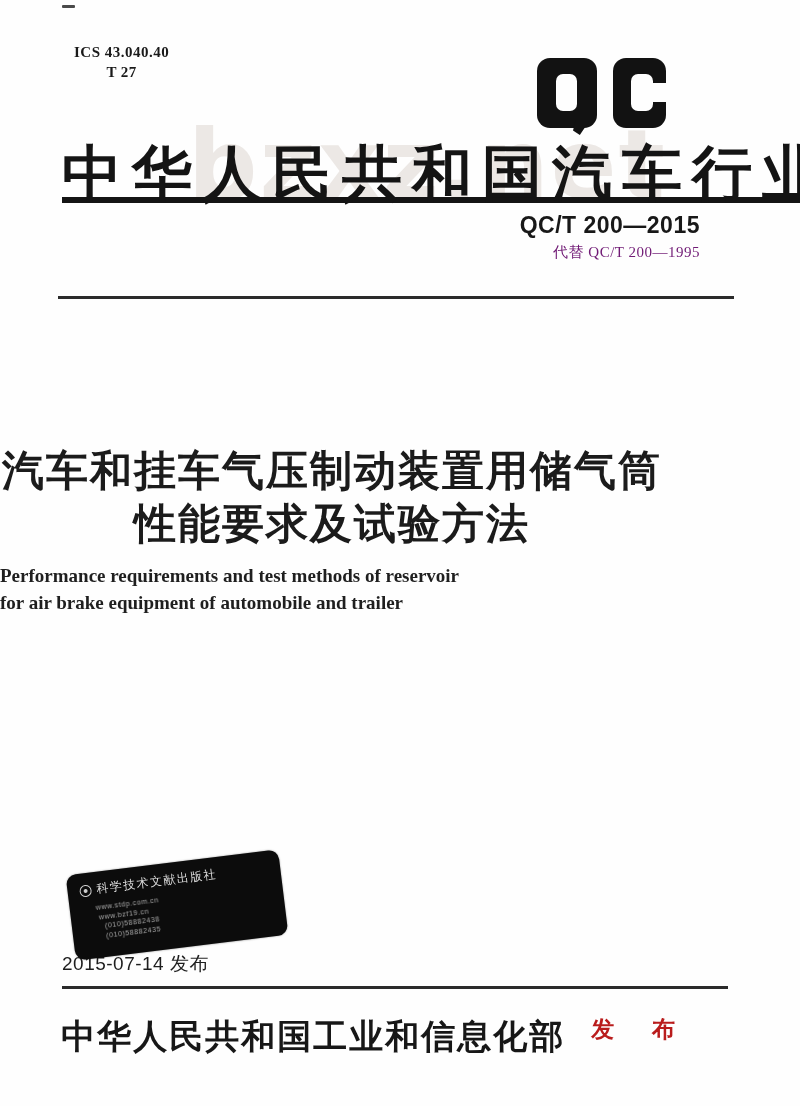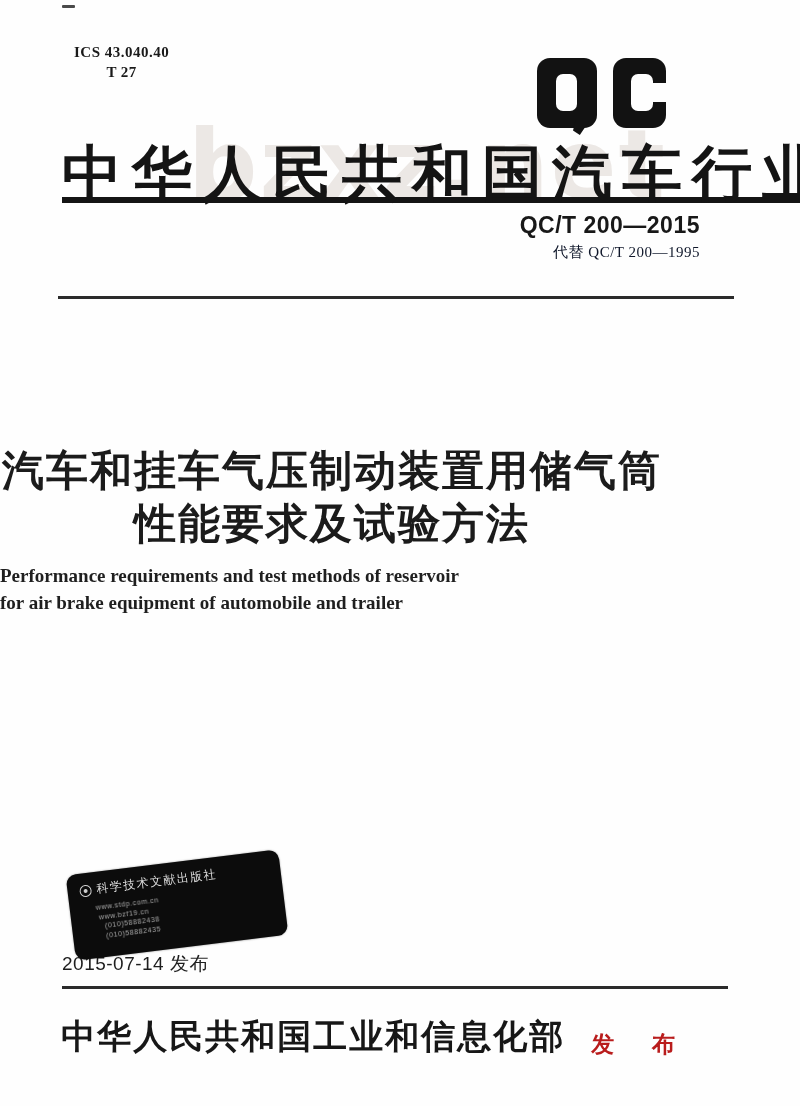--- a/index.html
+++ b/index.html
@@ -29,21 +29,21 @@
   #watermark{left:188px;top:108px;font-family:"DejaVu Sans", sans-serif;font-weight:bold;
     font-size:97px;letter-spacing:2px;color:#ece8e5;z-index:0;user-select:none;}
 
   
   #header-title{left:62px;top:134px;font-size:60px;font-weight:bold;letter-spacing:10px;
     color:#141414;z-index:1;white-space:nowrap;text-decoration:underline;}
 
   
   #std-block{left:400px;top:212px;width:300px;text-align:right;z-index:1;}
   #std-number{font-family:"Liberation Sans", sans-serif;font-size:23px;font-weight:600;color:#181818;letter-spacing:.5px;}
-  #std-replaces{margin-top:4px;font-size:15px;color:#0f172a;letter-spacing:.5px;}
+  #std-replaces{margin-top:4px;font-size:15px;color:#701a75;letter-spacing:.5px;}
 
   .rule{background:#2b2b2b;height:3px;}
   #rule-top{left:58px;top:296px;width:676px;}
   #rule-bottom{left:62px;top:986px;width:666px;}
 
   
   #title-block{left:0;top:444px;width:664px;text-align:center;z-index:1;
     font-family:"Liberation Sans", sans-serif;font-weight:bold;font-size:42px;
     line-height:53px;letter-spacing:2px;color:#1b1b1b;}
 
@@ -67,21 +67,21 @@
   #stamp-lines div:nth-child(4){margin-left:7px;}
   #stamp-tail-mark{left:100px;top:946px;width:19px;height:7px;background:#111;border-radius:2px;
     transform:rotate(-14deg);z-index:0;}
 
   
   .date-text{font-family:"Liberation Sans", sans-serif;font-size:19px;color:#1e1e1e;letter-spacing:.5px;white-space:nowrap;}
   #issue-date{left:62px;top:951px;}
   #impl-date{right:72px;top:951px;text-align:right;}
 
   
-  #ministry-row{left:0;top:1014px;width:752px;display:flex;justify-content:center;align-items:flex-end;z-index:1;}
+  #ministry-row{left:0;top:1014px;width:752px;display:flex;justify-content:center;align-items:flex-start;z-index:1;}
   #ministry-name{font-size:34px;font-weight:bold;letter-spacing:2px;color:#171717;white-space:nowrap;}
   #ministry-suffix{font-size:23px;font-weight:bold;letter-spacing:16px;margin-left:26px;color:#b91c1c;white-space:nowrap;}
 </style>
 </head>
 <body>
 
 <div id="page">
 
   <div class="abs" id="artifact-dash"></div>
 

